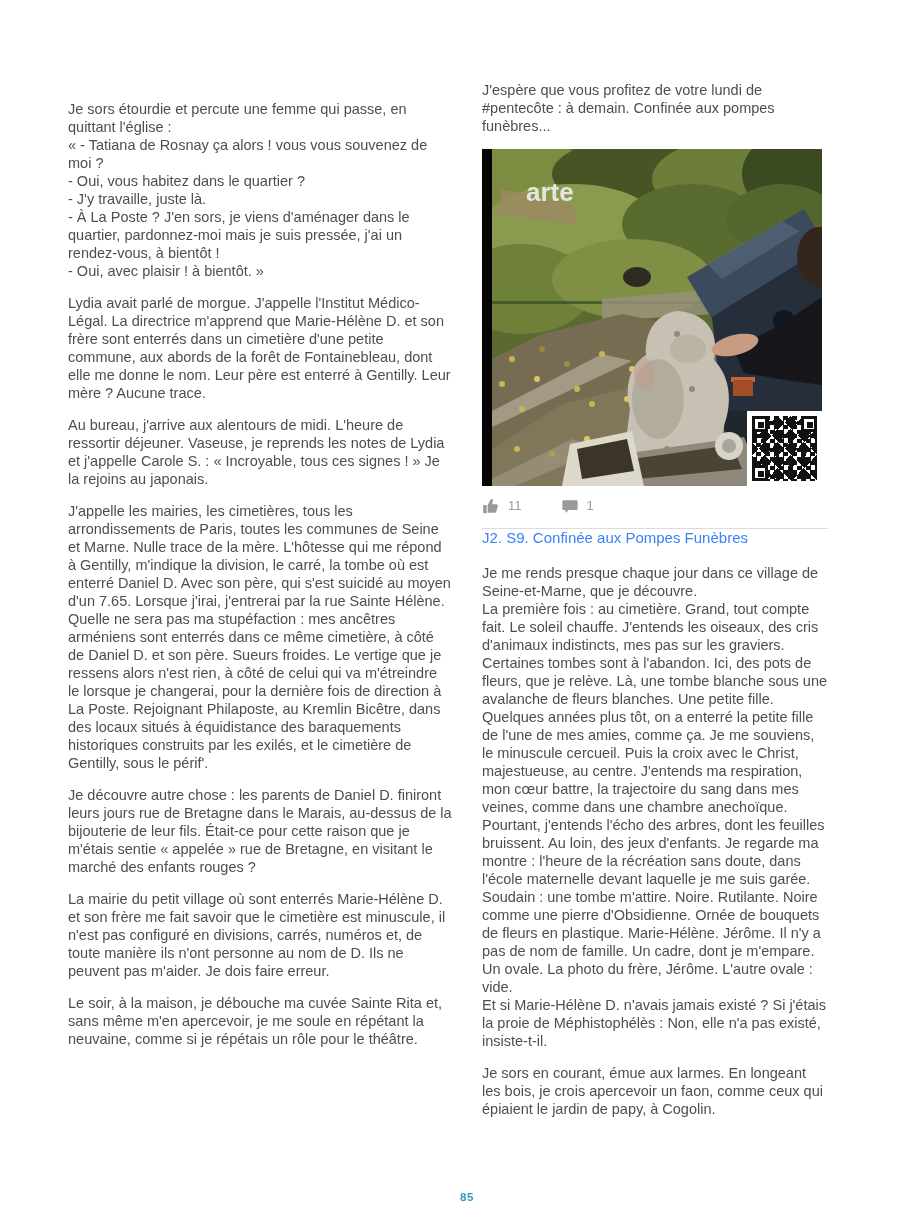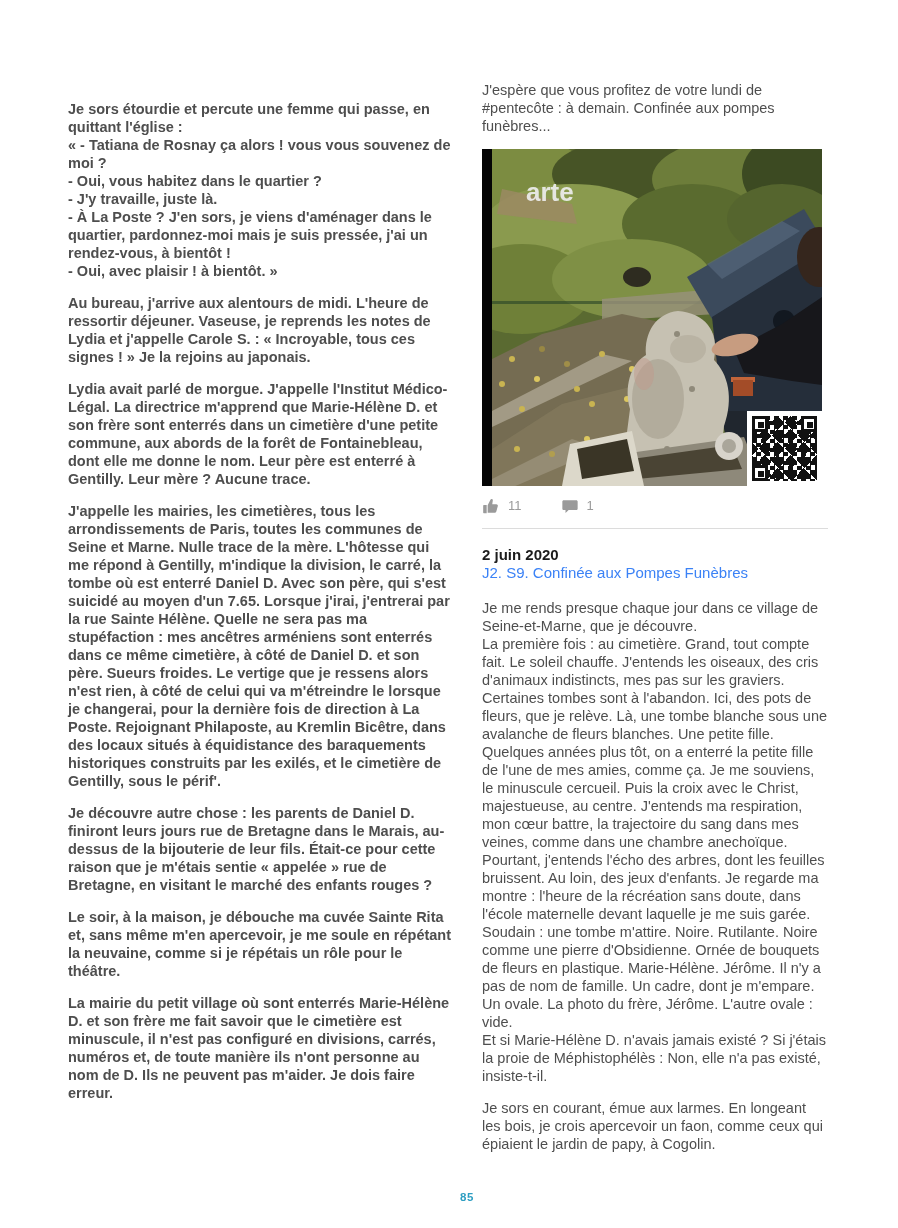--- a/index.html
+++ b/index.html
@@ -4,21 +4,21 @@
 <style>
   * { margin:0; padding:0; box-sizing:border-box; }
   html,body { background:#ffffff; }
   body {
     width:898px; height:1228px; position:relative; overflow:hidden;
     font-family:"Liberation Sans", sans-serif;
     color:#4e4e4e;
   }
   .col { position:absolute; font-size:14.5px; line-height:18px; }
   .col p { white-space:pre-line; margin:0 0 14px 0; }
-  .col-left  { left:68px;  top:100px; width:384px;font-weight:bold; }
+  .col-left  { left:68px;  top:100px; width:384px; }
   .col-right { left:482px; top:81px;  width:346px; }
 
   .video {
     position:relative; width:340px; height:337px; margin:4px 0 0 0;
     background:#f9a8d4; overflow:hidden; cursor:pointer;
   }
   .video svg { display:block; }
 
   .qr {
     position:absolute; right:0; bottom:0; width:75px; height:75px;
@@ -64,26 +64,26 @@
 </head>
 <body>
 
 <div class="col col-left">
   <p>Je sors étourdie et percute une femme qui passe, en quittant l'église :
 « - Tatiana de Rosnay ça alors ! vous vous souvenez de moi ?
 - Oui, vous habitez dans le quartier ?
 - J'y travaille, juste là.
 - À La Poste ? J'en sors, je viens d'aménager dans le quartier, pardonnez-moi mais je suis pressée, j'ai un rendez-vous, à bientôt !
 - Oui, avec plaisir ! à bientôt. »</p>
+  <p>Lydia avait parlé de morgue. J'appelle l'Institut Médico-Légal. La directrice m'apprend que Marie-Hélène D. et son frère sont enterrés dans un cimetière d'une petite commune, aux abords de la forêt de Fontainebleau, dont elle me donne le nom. Leur père est enterré à Gentilly. Leur mère ? Aucune trace.</p>
   <p>Au bureau, j'arrive aux alentours de midi. L'heure de ressortir déjeuner. Vaseuse, je reprends les notes de Lydia et j'appelle Carole S. : « Incroyable, tous ces signes ! » Je la rejoins au japonais.</p>
-  <p>Lydia avait parlé de morgue. J'appelle l'Institut Médico-Légal. La directrice m'apprend que Marie-Hélène D. et son frère sont enterrés dans un cimetière d'une petite commune, aux abords de la forêt de Fontainebleau, dont elle me donne le nom. Leur père est enterré à Gentilly. Leur mère ? Aucune trace.</p>
   <p>J'appelle les mairies, les cimetières, tous les arrondissements de Paris, toutes les communes de Seine et Marne. Nulle trace de la mère. L'hôtesse qui me répond à Gentilly, m'indique la division, le carré, la tombe où est enterré Daniel D. Avec son père, qui s'est suicidé au moyen d'un 7.65. Lorsque j'irai, j'entrerai par la rue Sainte Hélène. Quelle ne sera pas ma stupéfaction : mes ancêtres arméniens sont enterrés dans ce même cimetière, à côté de Daniel D. et son père. Sueurs froides. Le vertige que je ressens alors n'est rien, à côté de celui qui va m'étreindre le lorsque je changerai, pour la dernière fois de direction à La Poste. Rejoignant Philaposte, au Kremlin Bicêtre, dans des locaux situés à équidistance des baraquements historiques construits par les exilés, et le cimetière de Gentilly, sous le périf'.</p>
   <p>Je découvre autre chose : les parents de Daniel D. finiront leurs jours rue de Bretagne dans le Marais, au-dessus de la bijouterie de leur fils. Était-ce pour cette raison que je m'étais sentie « appelée » rue de Bretagne, en visitant le marché des enfants rouges ?</p>
+  <p>La mairie du petit village où sont enterrés Marie-Hélène D. et son frère me fait savoir que le cimetière est minuscule, il n'est pas configuré en divisions, carrés, numéros et, de toute manière ils n'ont personne au nom de D. Ils ne peuvent pas m'aider. Je dois faire erreur.</p>
   <p>Le soir, à la maison, je débouche ma cuvée Sainte Rita et, sans même m'en apercevoir, je me soule en répétant la neuvaine, comme si je répétais un rôle pour le théâtre.</p>
-  <p>La mairie du petit village où sont enterrés Marie-Hélène D. et son frère me fait savoir que le cimetière est minuscule, il n'est pas configuré en divisions, carrés, numéros et, de toute manière ils n'ont personne au nom de D. Ils ne peuvent pas m'aider. Je dois faire erreur.</p>
 </div>
 
 <div class="col col-right">
   <p>J'espère que vous profitez de votre lundi de #pentecôte : à demain. Confinée aux pompes funèbres...</p>
 
   <div class="video">
     <svg width="340" height="337" viewBox="0 0 340 337" xmlns="http://www.w3.org/2000/svg">
       <rect width="340" height="337" fill="#5a6a31"></rect>
 
       <g>
@@ -209,21 +209,20 @@
     <span class="reaction">
       <svg width="18" height="18" viewBox="0 0 20 20">
         <path fill="#9a9a9a" d="M3 3.5h14c.8 0 1.5.7 1.5 1.5v8c0 .8-.7 1.5-1.5 1.5H8.5L5 17.8v-3.3H3c-.8 0-1.5-.7-1.5-1.5V5c0-.8.7-1.5 1.5-1.5z"></path>
       </svg>
       <span>1</span>
     </span>
   </div>
 
   <hr class="sep">
 
-  <h3 class="date-heading">2 juin 2020</h3>
   <p class="entry-title">J2. S9. Confinée aux Pompes Funèbres</p>
 
   <p class="body-start">Je me rends presque chaque jour dans ce village de Seine-et-Marne, que je découvre.
 La première fois : au cimetière. Grand, tout compte fait. Le soleil chauffe. J'entends les oiseaux, des cris d'animaux indistincts, mes pas sur les graviers. Certaines tombes sont à l'abandon. Ici, des pots de fleurs, que je relève. Là, une tombe blanche sous une avalanche de fleurs blanches. Une petite fille. Quelques années plus tôt, on a enterré la petite fille de l'une de mes amies, comme ça. Je me souviens, le minuscule cercueil. Puis la croix avec le Christ, majestueuse, au centre. J'entends ma respiration, mon cœur battre, la trajectoire du sang dans mes veines, comme dans une chambre anechoïque. Pourtant, j'entends l'écho des arbres, dont les feuilles bruissent. Au loin, des jeux d'enfants. Je regarde ma montre : l'heure de la récréation sans doute, dans l'école maternelle devant laquelle je me suis garée.
 Soudain : une tombe m'attire. Noire. Rutilante. Noire comme une pierre d'Obsidienne. Ornée de bouquets de fleurs en plastique. Marie-Hélène. Jérôme. Il n'y a pas de nom de famille. Un cadre, dont je m'empare. Un ovale. La photo du frère, Jérôme. L'autre ovale : vide.
 Et si Marie-Hélène D. n'avais jamais existé ? Si j'étais la proie de Méphistophélès : Non, elle n'a pas existé, insiste-t-il.</p>
   <p>Je sors en courant, émue aux larmes. En longeant les bois, je crois apercevoir un faon, comme ceux qui épiaient le jardin de papy, à Cogolin.</p>
 </div>
 
 <div class="pageno">85</div>

